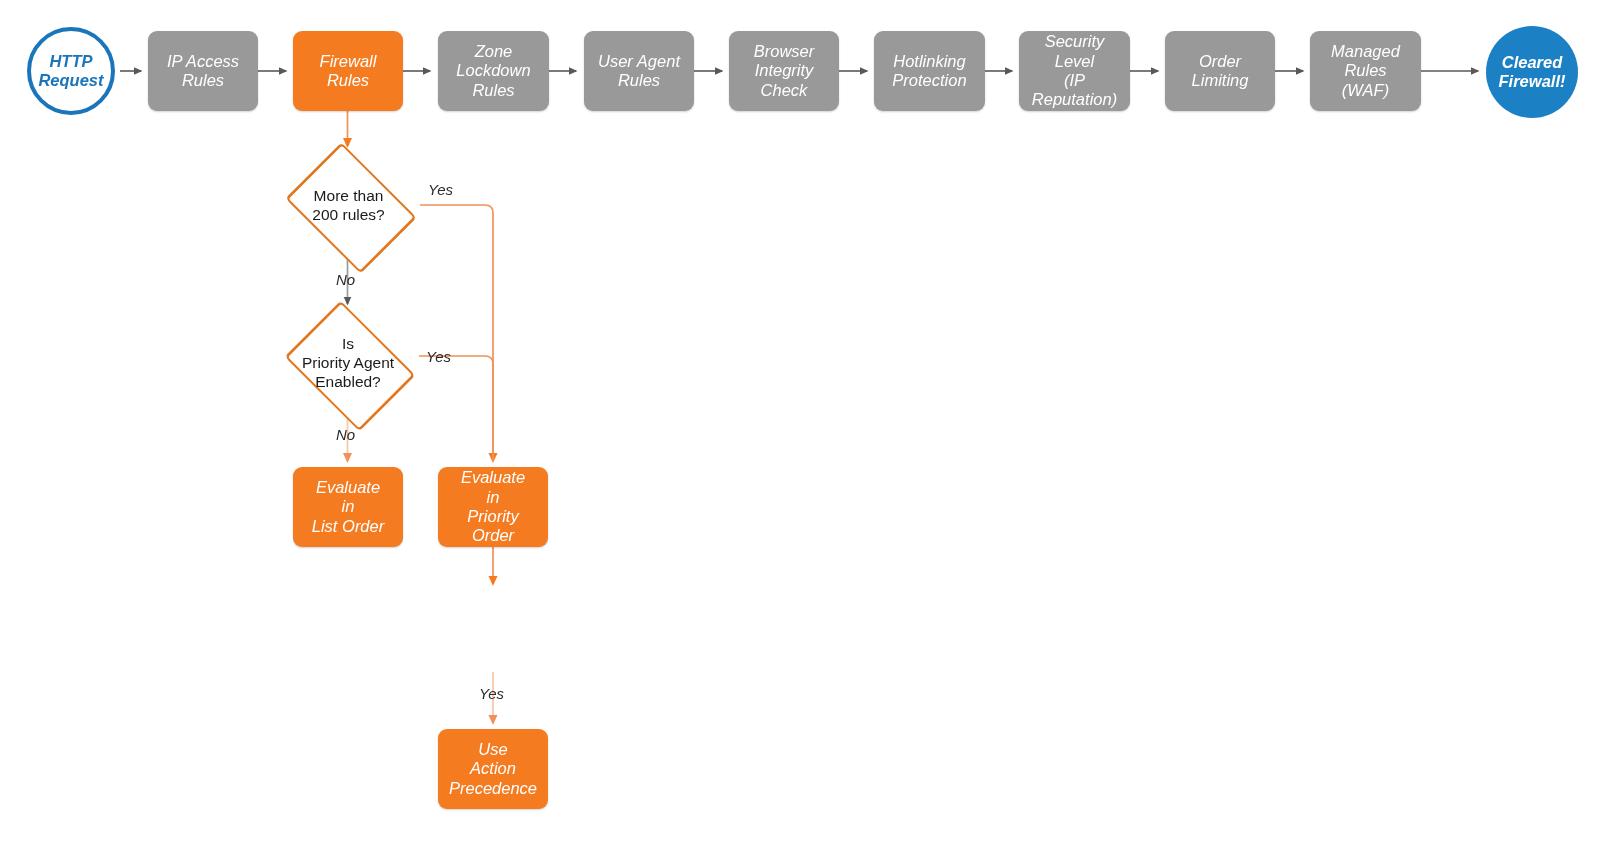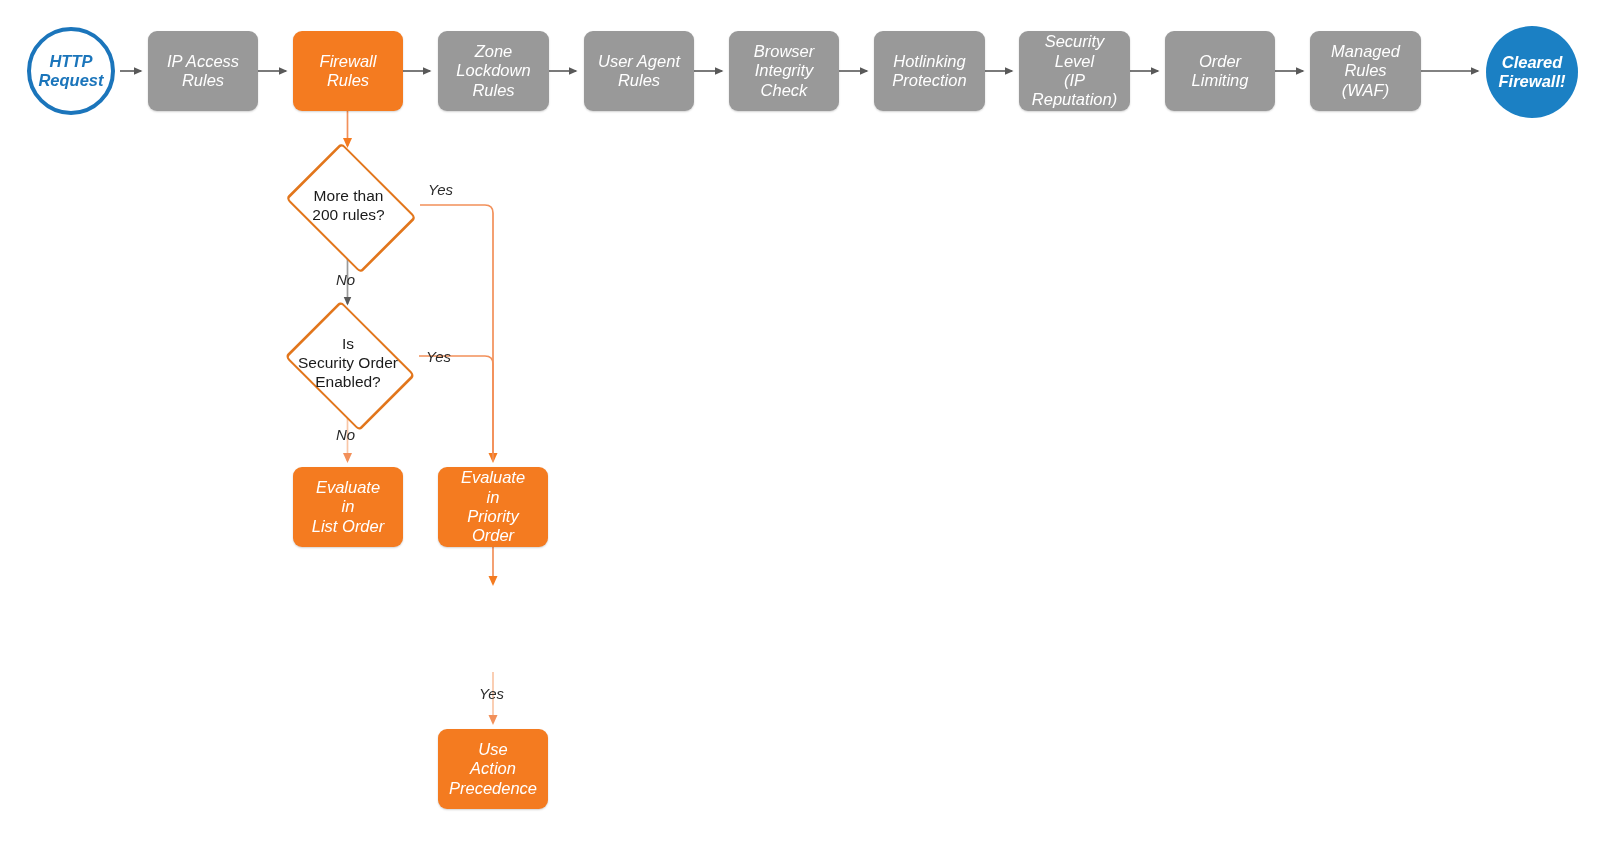--- a/index.html
+++ b/index.html
@@ -219,21 +219,21 @@
 
   <div class="node diamond" style="left:277px; top:152px; width:143px; height:107px;">
     <div class="dshape" style="width:76px; height:76px; margin-left:-38px; margin-top:-38px; transform:rotate(45deg) scaleX(1.33) scaleY(0.99);"></div>
     <span class="dlabel">More than
 200 rules?</span>
   </div>
 
   <div class="node diamond" style="left:277px; top:310px; width:142px; height:107px;">
     <div class="dshape" style="width:76px; height:76px; margin-left:-38px; margin-top:-38px; transform:rotate(45deg) scaleX(1.32) scaleY(0.99);"></div>
     <span class="dlabel">Is
-Security Order
+Priority Agent
 Enabled?</span>
   </div>
 
 
   <div class="node resultbox" style="left:293px; top:467px; width:110px; height:80px;">
     <span style="white-space:pre-line">Evaluate
 in
 List Order</span>
   </div>
 

